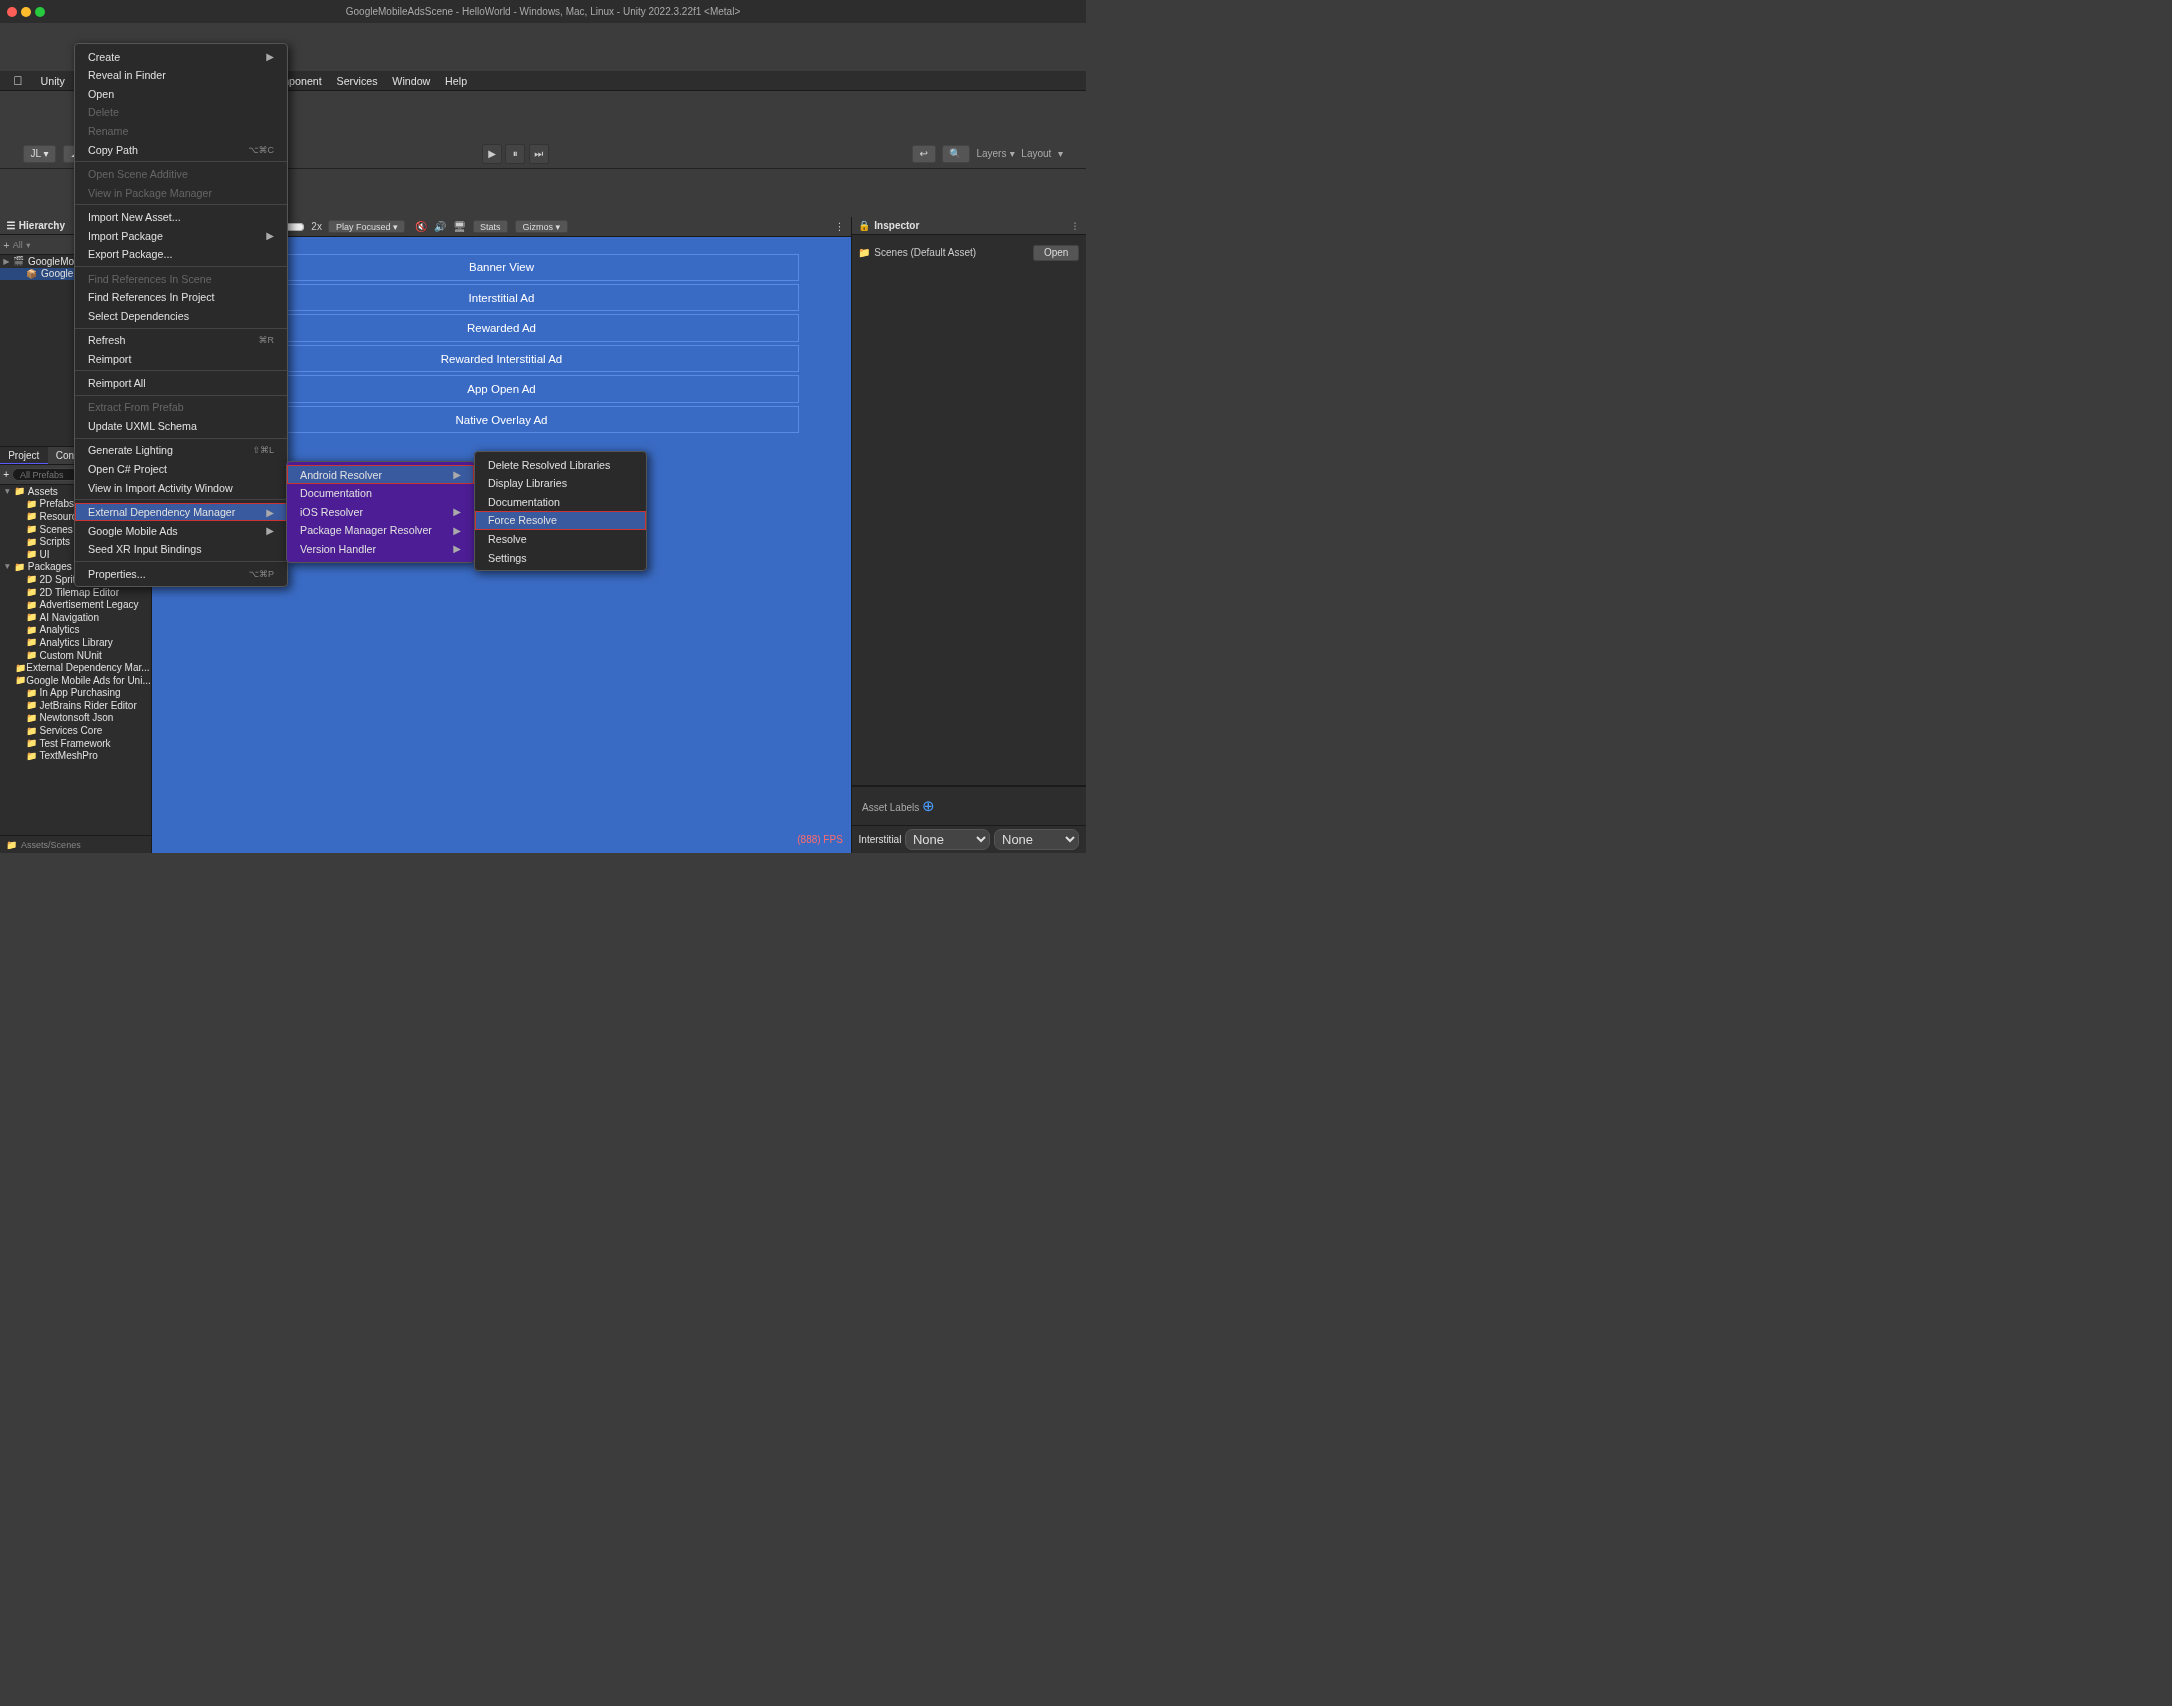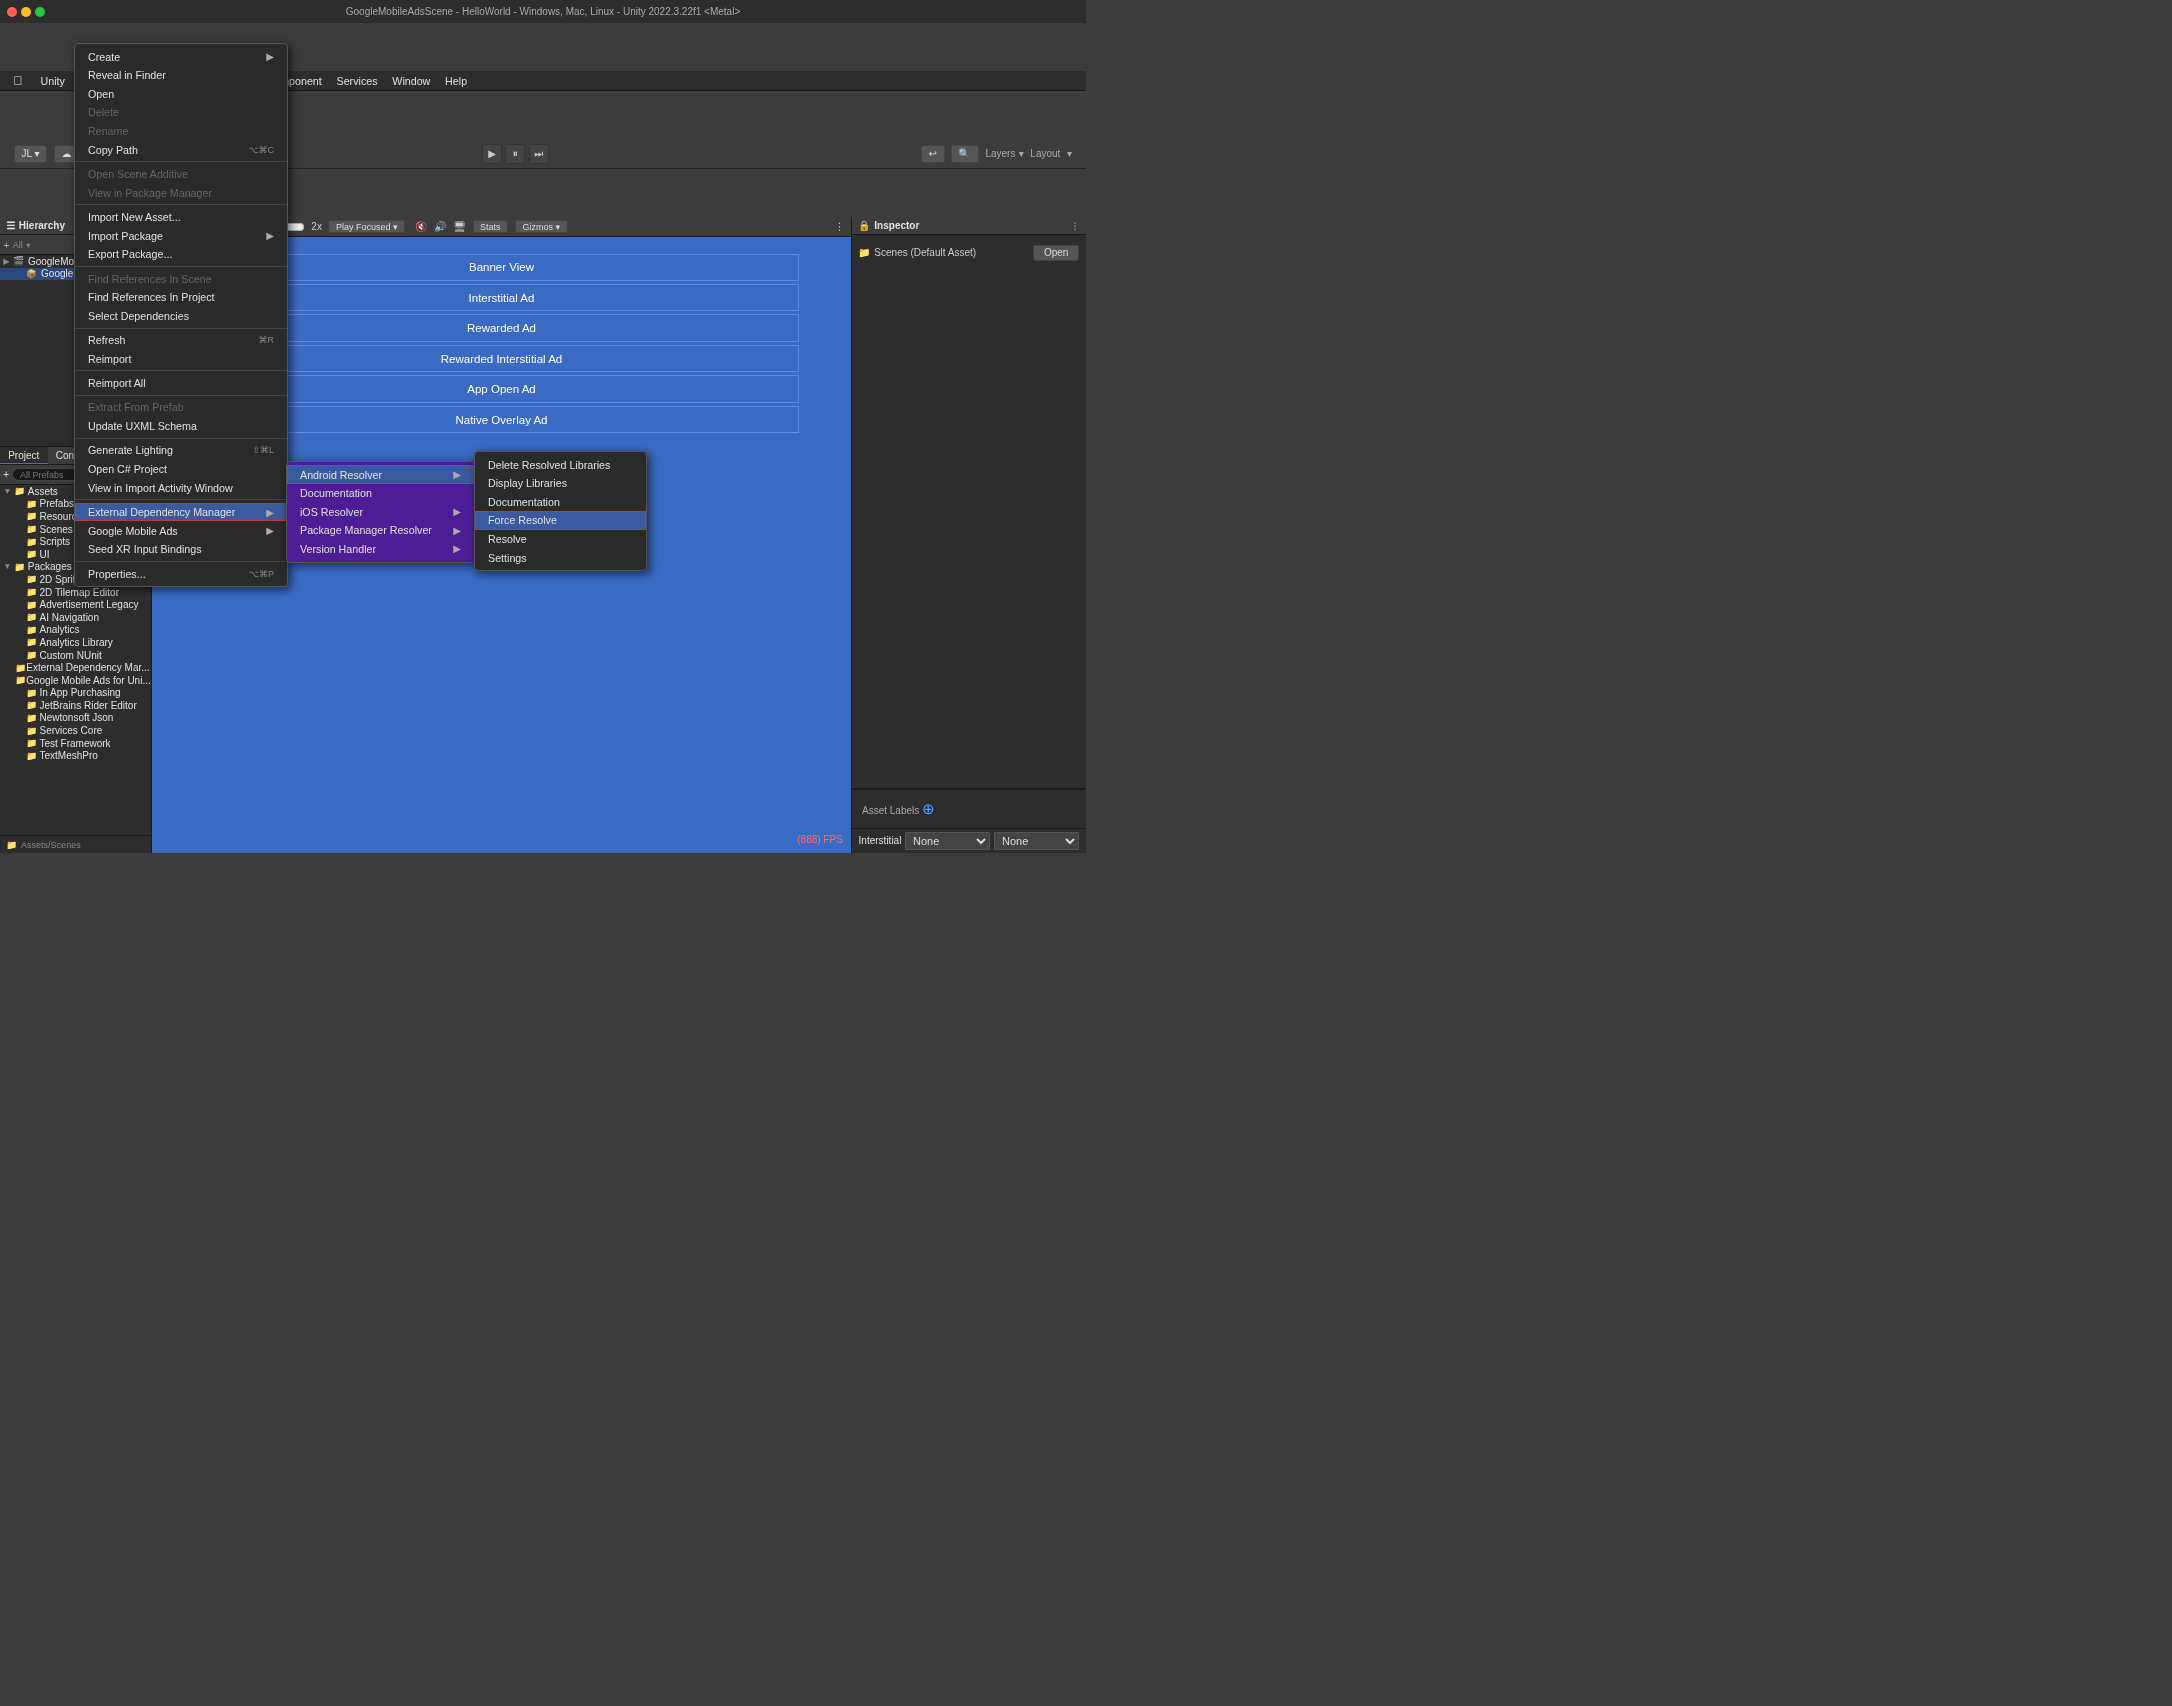--- a/index.html
+++ b/index.html
@@ -56,21 +56,21 @@
     }
     .menu-item:hover, .menu-item.active { background: #5a5aff; color: white; }
     .menu-apple { font-size: 12.3px; margin-right: 3.3px; }
 
     
     .toolbar {
       height: 30px;
       background: #3c3c3c;
       display: flex;
       align-items: center;
-      padding: 0 14px;
+      padding: 0 23px;
       gap: 6.6px;
       border-bottom: 0.8px solid #222;
     }
     .toolbar-btn {
       background: #555;
       border: 0.8px solid #444;
       color: #ddd;
       padding: 2.5px 6.6px;
       border-radius: 2.5px;
       font-size: 10px;
@@ -230,23 +230,23 @@
       align-items: center;
       gap: 3.3px;
       padding: 3.3px 6.6px;
       border-top: 0.8px solid #1a1a1a;
       font-size: 10px;
     }
     .asset-select {
       background: #444;
       border: 0.8px solid #555;
       color: #ddd;
-      font-size: 11px;
+      font-size: 13px;
       padding: 0.8px 3.3px;
-      border-radius: 1px;
+      border-radius: 7px;
       flex: 1;
     }
 
     
     .context-overlay {
       position: absolute;
       top: 0; left: 0; right: 0; bottom: 0;
       z-index: 100;
       pointer-events: none;
     }

